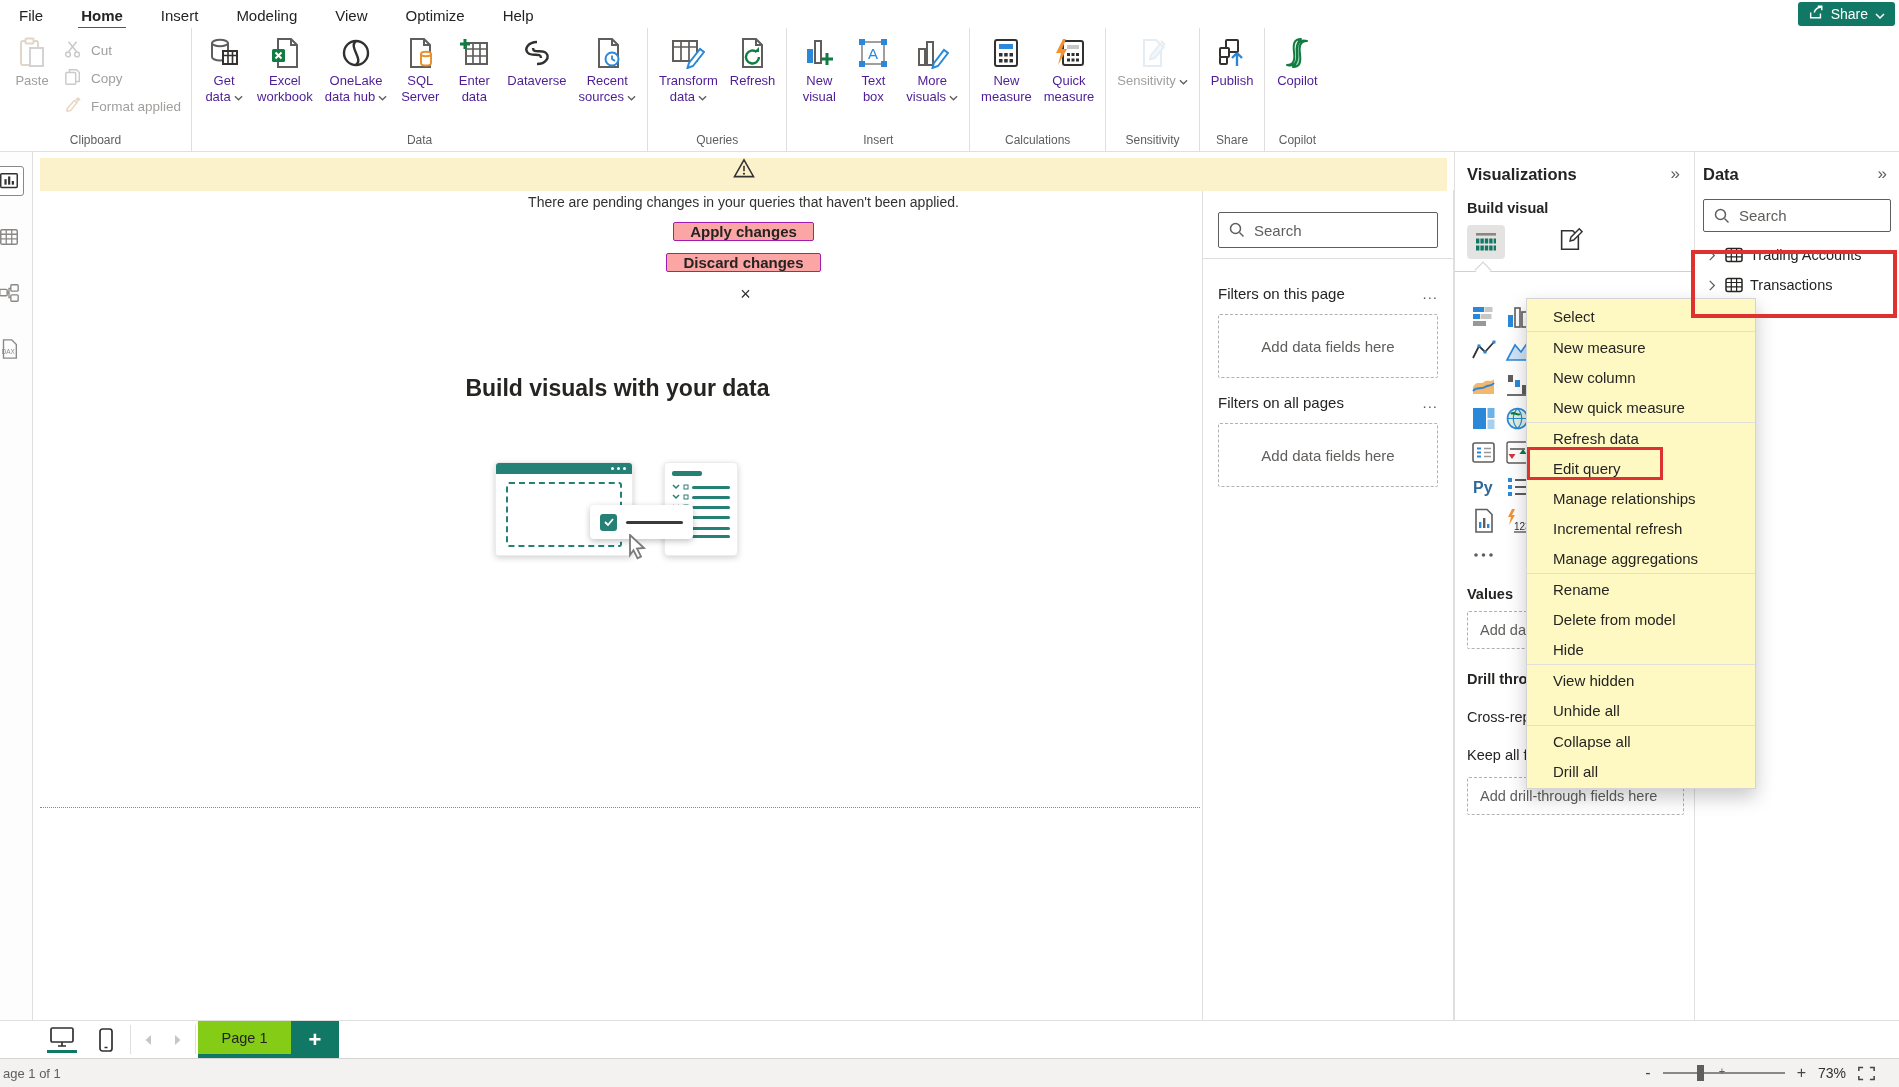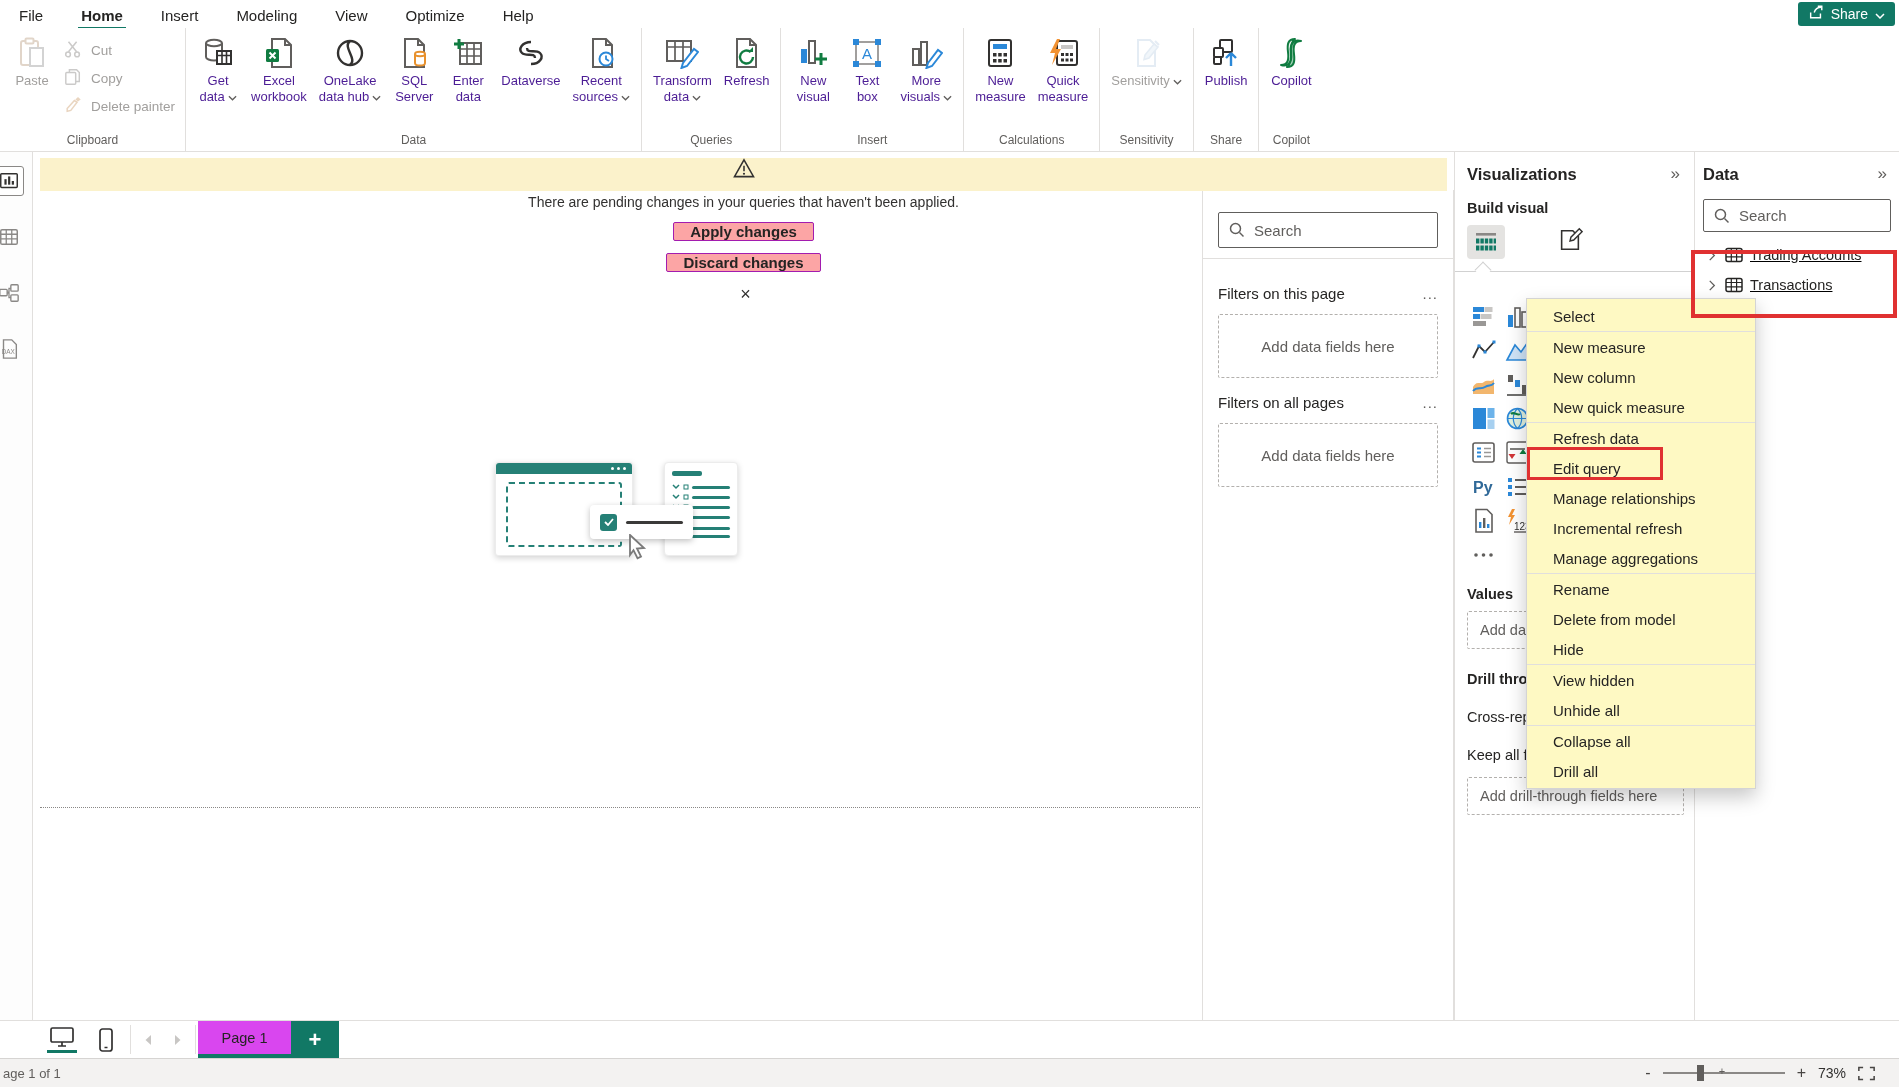--- a/index.html
+++ b/index.html
@@ -85,40 +85,40 @@
   .vg-cell { width:34px; height:34px; display:flex; align-items:center; justify-content:center; }
   #values-label { font-size:14.5px; font-weight:700; color:#252423; margin-top:14px; }
   .viz-dashed { border:1px dashed #b3b0ad; border-radius:2px; height:38px; display:flex; align-items:center; padding-left:12px; font-size:14.5px; color:#605e5c; margin-top:9px; white-space:nowrap; overflow:hidden; }
   .viz-sec { font-size:14.5px; color:#252423; margin-top:22px; white-space:nowrap; overflow:hidden; }
   .viz-sec.bold { font-weight:700; }
 
   
   #data-pane { position:absolute; left:1694px; top:152px; width:205px; height:868px; background:#fff; border-left:1px solid #e1dfdd; padding:12px 8px 0 8px; }
   #data-pane .searchbox { height:33px; margin-top:15px; }
   #data-tables { margin-top:8px; }
-  .tree-row { display:flex; align-items:center; gap:7px; height:30px; padding-left:4px;text-decoration:underline; }
+  .tree-row { display:flex; align-items:center; gap:7px; height:30px; padding-left:4px; }
   .tree-row .tr-label { font-size:14.5px; color:#252423; white-space:nowrap; }
 
   
   #context-menu { position:absolute; left:1526px; top:298px; width:230px; background:#fef9c3; border:1px solid #d4d4d4; box-shadow:0 8px 18px rgba(0,0,0,.22); z-index:40; padding:2px 0; }
   .cm-item { height:30px; display:flex; align-items:center; padding-left:26px; font-size:15px; color:#252423; }
   .cm-sep { border-top:1px solid #e1dfdd; margin:0; }
 
   
   .annotation { position:absolute; border:4px solid #e03131; z-index:60; pointer-events:none; }
   #anno-tables { left:1691px; top:250px; width:206px; height:68px; }
   #anno-edit { left:1527px; top:447px; width:136px; height:33px; border-width:3px; }
 
   
   #page-bar { position:absolute; left:0; top:1020px; width:1899px; height:38px; background:#fff; border-top:1px solid #e1dfdd; display:flex; align-items:stretch; }
   .pb-view { width:44px; display:flex; flex-direction:column; align-items:center; justify-content:center; gap:3px; }
   .pb-underline { width:30px; height:3px; background:#117865; }
   .pb-div { width:1px; background:#e1dfdd; margin:4px 2px; }
   .pb-arrow { width:30px; display:flex; align-items:center; justify-content:center; }
-  #page-tab { width:93px; display:flex; align-items:center; justify-content:center; font-size:14.5px; color:#252423; border-bottom:4px solid #117865; background:#d946ef; }
+  #page-tab { width:93px; display:flex; align-items:center; justify-content:center; font-size:14.5px; color:#252423; border-bottom:4px solid #117865; background:#84cc16; }
   #add-page-tab { width:48px; background:#117865; color:#fff; display:flex; align-items:center; justify-content:center; font-size:22px; font-weight:700; }
 
   
   #status-bar { position:absolute; left:0; top:1058px; width:1899px; height:29px; background:#f3f2f1; border-top:1px solid #d6d4d2; display:flex; align-items:center; font-size:13px; color:#605e5c; }
   #page-indicator { margin-left:3px; }
   #zoom-cluster { margin-left:auto; margin-right:24px; display:flex; align-items:center; gap:12px; }
   #zoom-track { width:122px; height:2px; background:#8a8886; position:relative; }
   #zoom-handle { position:absolute; left:34px; top:-7px; width:7px; height:16px; background:#605e5c; }
   #zoom-mid { position:absolute; left:56px; top:-7px; font-size:11px; color:#605e5c; }
   .zoom-pm { font-size:16px; color:#484644; }
@@ -175,21 +175,21 @@
                 <rect x="2" y="5" width="11" height="13" rx="1" fill="#fff" stroke="#a19f9d" stroke-width="1.6"></rect>
                 <path d="M6 5V2h8l3 3v10h-4" fill="none" stroke="#a19f9d" stroke-width="1.6"></path>
               </svg></span>
             <span class="rlab">Copy</span>
           </div>
           <div class="small-btn">
             <span class="ric"><svg width="19" height="18" viewBox="0 0 20 20">
                 <path d="M3 14l8-9 3 2-7 9-4 1z" fill="#fff" stroke="#d8b48e" stroke-width="1.7"></path>
                 <path d="M12 4l3-3 3 3-3 2z" fill="#d8b48e"></path>
               </svg></span>
-            <span class="rlab">Delete painter</span>
+            <span class="rlab">Format applied</span>
           </div>
         </div>
       </div>
       <div class="rg-label">Clipboard</div>
     </div>
     <div class="ribbon-group">
       <div class="rg-buttons">
         <div class="ribbon-btn">
           <span class="ric">
             <svg width="32" height="32" viewBox="0 0 32 32">
@@ -467,20 +467,21 @@
     </div>
   <div class="rail-icon" style="top:182px">
       <svg width="22" height="22" viewBox="0 0 24 24">
         <path d="M6 2h9l5 5v15H6z" fill="none" stroke="#8a8886" stroke-width="1.5"></path>
         <text x="4" y="17" font-size="7" fill="#8a8886" font-family="Liberation Sans,sans-serif">DAX</text>
       </svg>
     </div>
 </div>
 
 <div id="canvas">
+  <div id="canvas-title">Build visuals with your data</div>
   <div id="illu">
     <div class="illu-window">
       <div class="illu-titlebar">
           <i style="right:18px"></i>
           <i style="right:12px"></i>
           <i style="right:6px"></i>
         </div>
       <div class="illu-dashed"></div>
     </div>
     <div class="illu-list">

